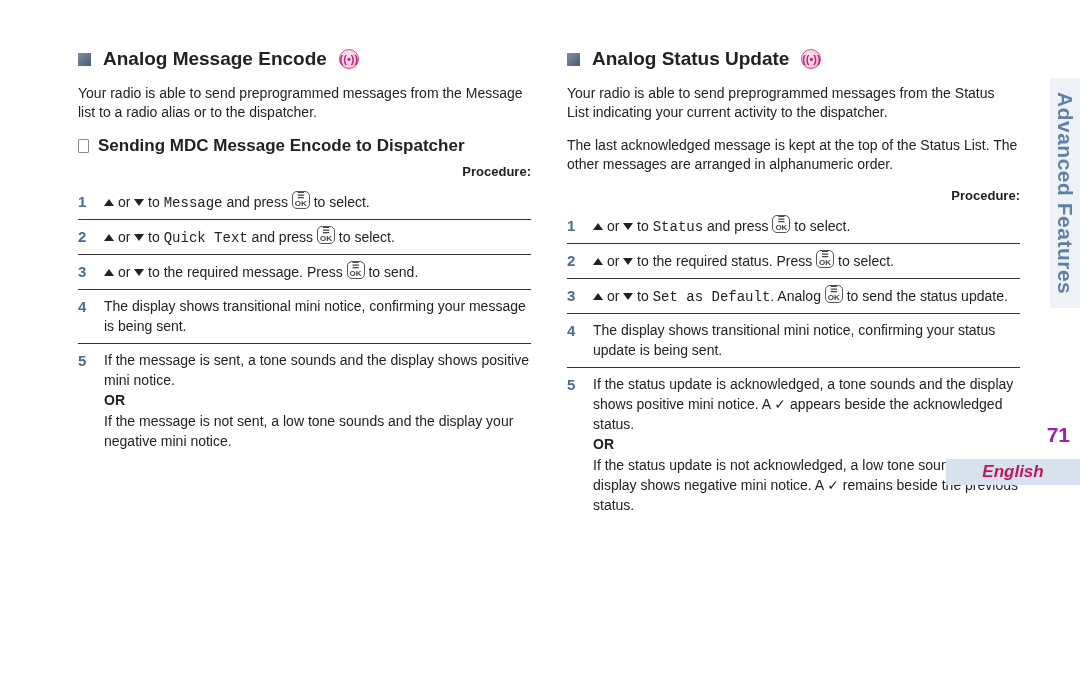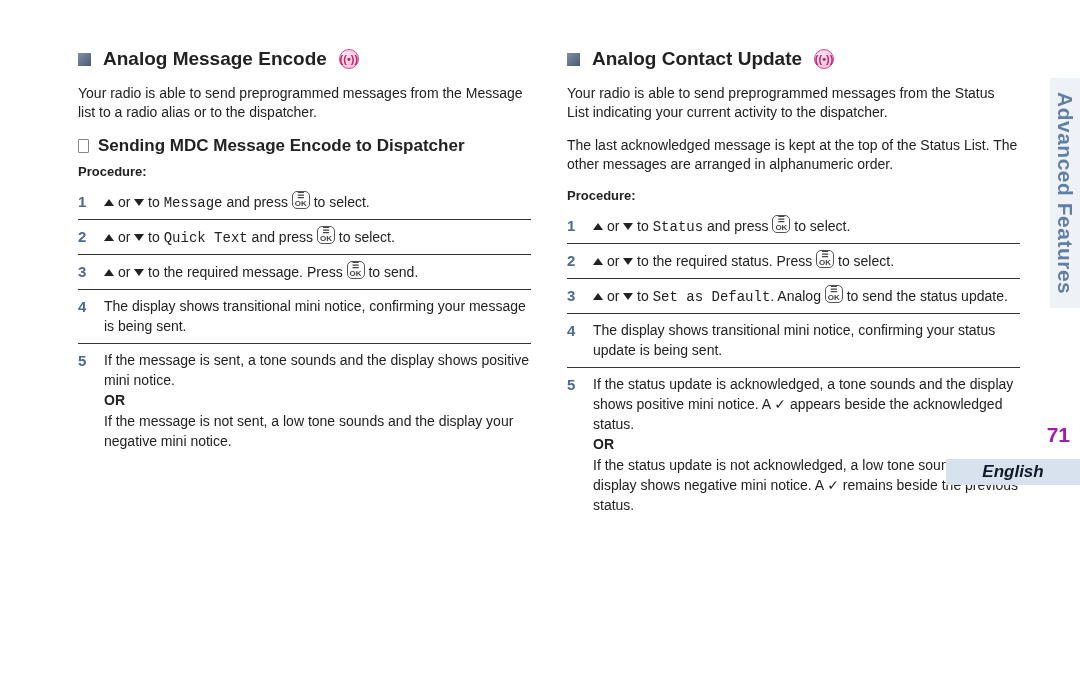--- a/index.html
+++ b/index.html
@@ -40,21 +40,21 @@
   }
   .intro { font-size: 14px; line-height: 1.35; margin-bottom: 14px; }
   .sub-heading {
     display: flex; align-items: center; gap: 9px;
     font-size: 17px; font-weight: bold; margin: 10px 0 6px 0;
   }
   .sub-heading .page-ico {
     width: 11px; height: 14px; border: 1px solid #888; border-radius: 1px;
     display: inline-block; position: relative; flex: 0 0 auto;
   }
-  .proc-label { font-size: 13px; font-weight: bold; margin: 8px 0 6px 0; }
+  .proc-label { font-size: 13px; font-weight: bold; margin: 8px 0 6px 0; text-align: right; }
   .steps { width: 100%; }
   .step-row {
     display: flex; align-items: flex-start; gap: 10px;
     border-bottom: 1px solid #333;
     padding: 6px 0 6px 0;
     font-size: 14px; line-height: 1.45;
   }
   .step-row:last-child { border-bottom: none; }
   .step-num {
     font-weight: bold; color: #4b6a9a; font-size: 15px;
@@ -94,21 +94,21 @@
     letter-spacing: 0.5px;
   }
   .page-num {
     position: absolute; right: 10px; bottom: 44px;
     color: #a21caf; font-weight: bold; font-size: 21px;
   }
   .lang-tab {
     position: absolute; right: 0; bottom: 6px;
     width: 134px; height: 26px;
     background: #d8e2ec;
-    color: #0f172a; font-weight: bold; font-style: italic;
+    color: #be185d; font-weight: bold; font-style: italic;
     font-size: 17px;
     display: flex; align-items: center; justify-content: center;
   }
 </style>
 </head>
 <body>
 
 <div class="page">
 
   <div class="columns">
@@ -157,21 +157,21 @@
             <span class="or-line">OR</span><br>
             <span>If the message is not sent, a low tone sounds and the display your negative mini notice.</span>
           </div>
         </div>
       </div>
     </div>
 
     <div class="col">
       <div class="section-heading">
         <span class="bullet-square"></span>
-        <span>Analog Contact Update</span>
+        <span>Analog Status Update</span>
         <span class="icon-circle">((•))</span>
       </div>
       <p class="intro">Your radio is able to send preprogrammed messages from the Status List indicating your current activity to the dispatcher.</p>
       <p class="intro">The last acknowledged message is kept at the top of the Status List. The other messages are arranged in alphanumeric order.</p>
 
       <div class="proc-label">Procedure:</div>
 
       <div class="steps">
         <div class="step-row">
           <div class="step-num">1</div>

